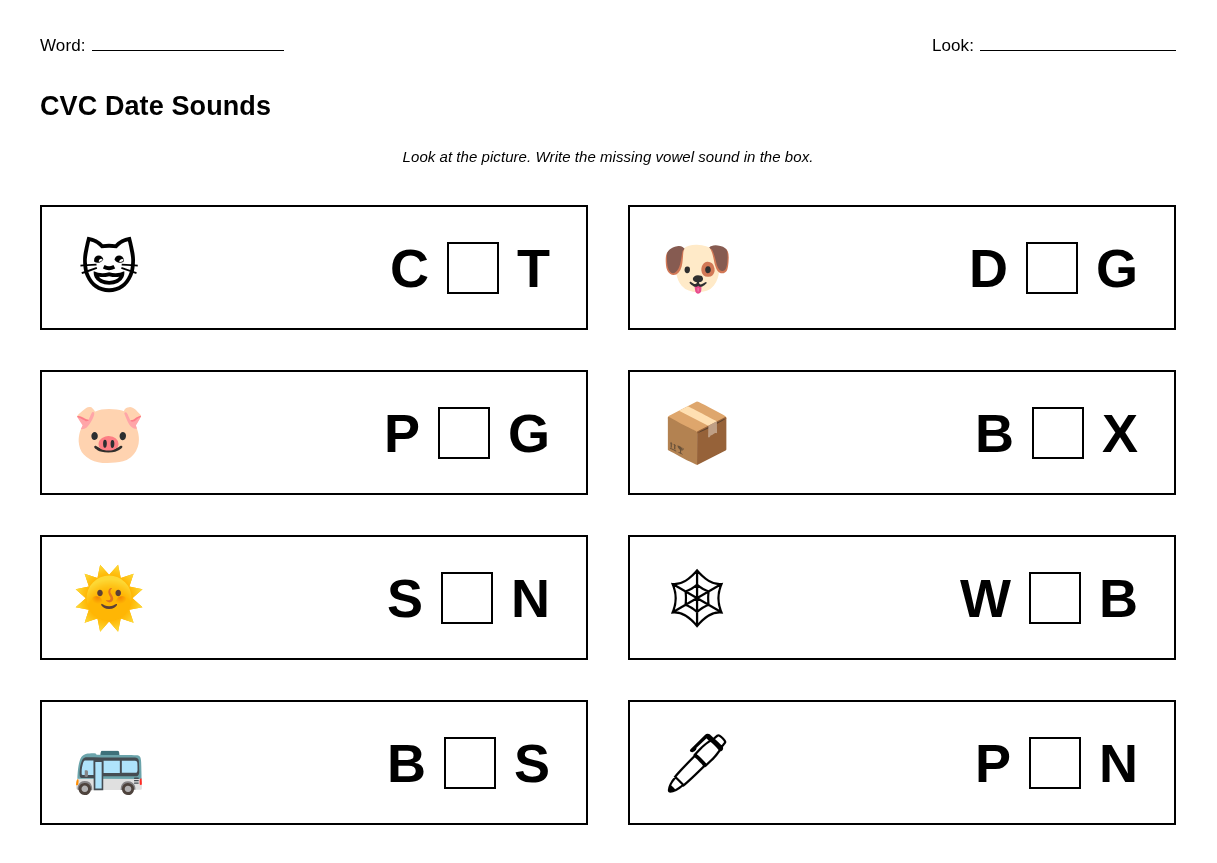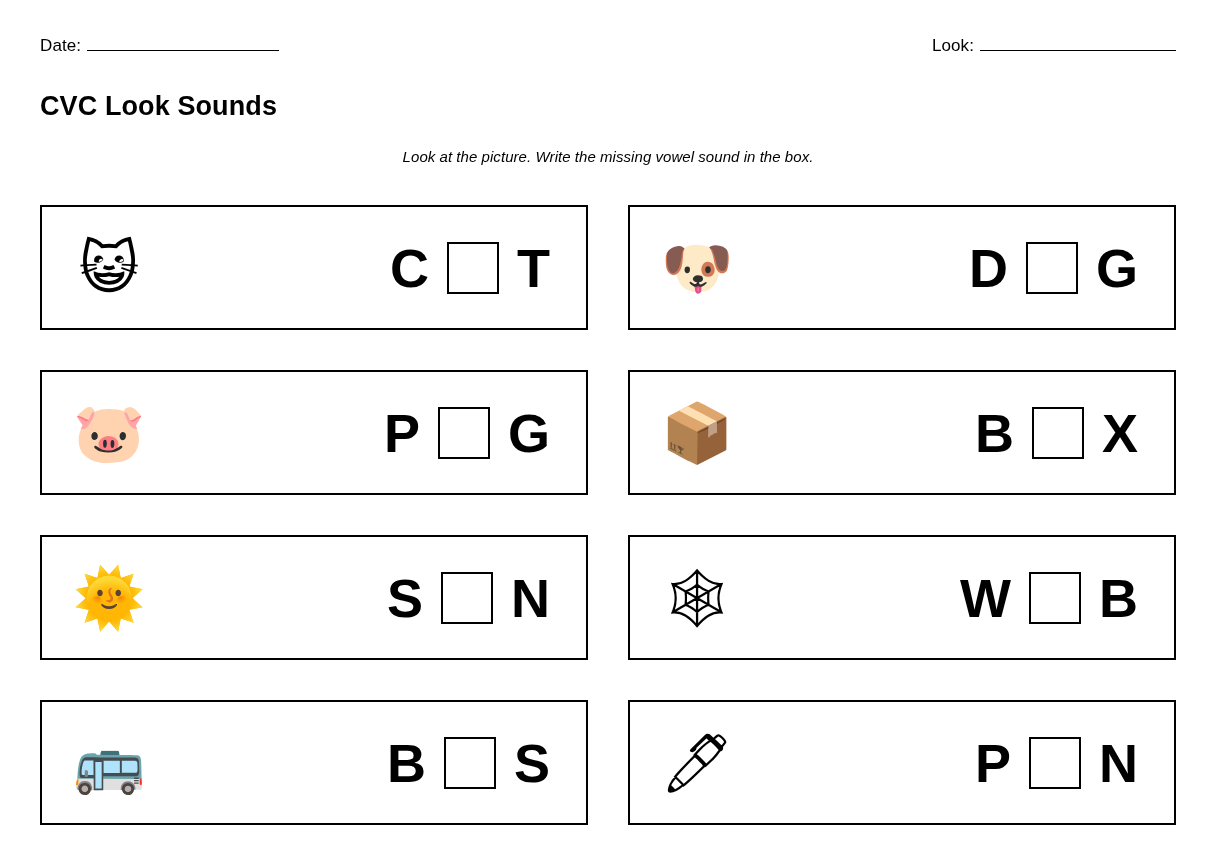--- a/index.html
+++ b/index.html
@@ -133,30 +133,30 @@
     border: 2.5px solid #000000;
     box-sizing: border-box;
     background: #ffffff;
   }
 </style>
 </head>
 <body>
 
 <div class="header-row">
   <div class="field">
-    <span class="field-label">Date:</span>
+    <span class="field-label">Word:</span>
     <span class="field-line name-line"></span>
   </div>
   <div class="field">
     <span class="field-label">Look:</span>
     <span class="field-line date-line"></span>
   </div>
 </div>
 
-<div class="title">CVC Look Sounds</div>
+<div class="title">CVC Date Sounds</div>
 
 <div class="instructions">Look at the picture. Write the missing vowel sound in the box.</div>
 
 <div class="grid" id="problem-grid">
     <div class="card">
       <div class="card-emoji">😺</div>
       <div class="card-word">
         <span class="letter">C</span>
         <div class="answer-box"></div>
         <span class="letter">T</span>

